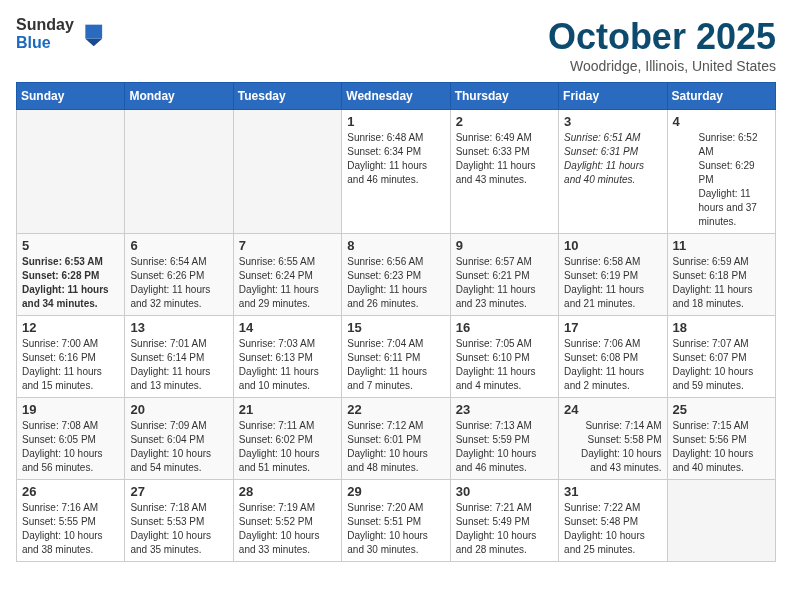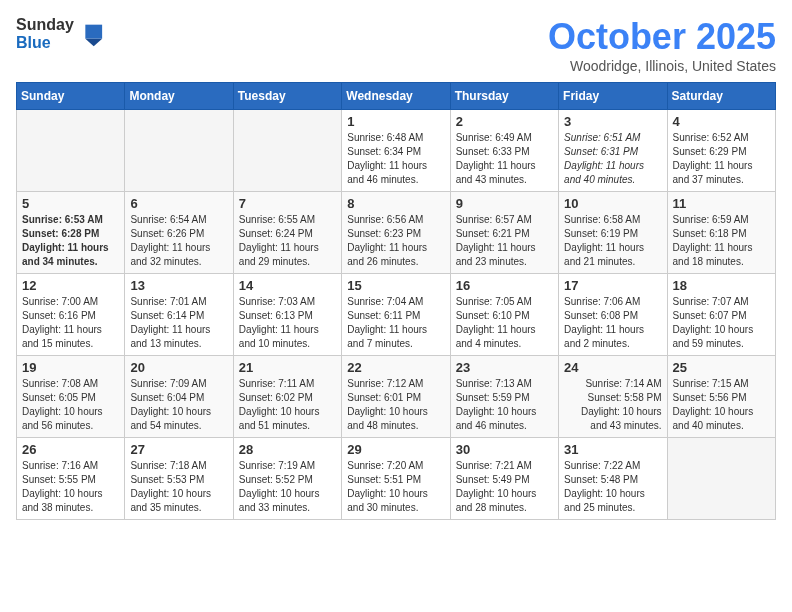--- a/index.html
+++ b/index.html
@@ -39,21 +39,21 @@
       width: 28px;
       height: 28px;
       margin-left: 2px;
     }
     .title-block {
       text-align: right;
     }
     .month-title {
       font-size: 36px;
       font-weight: bold;
-      color: #3b82f6;
+      color: #0c4a6e;
     }
     .location {
       font-size: 14px;
       color: #555;
     }
     table {
       width: 100%;
       border-collapse: collapse;
       table-layout: fixed;
       border-radius: 24px;
@@ -146,21 +146,21 @@
 Daylight: 11 hours and 43 minutes.</div>
         </td>
         <td>
           <div class="day-number">3</div>
           <div class="day-info" style="white-space: pre-line; font-style: italic;">Sunrise: 6:51 AM
 Sunset: 6:31 PM
 Daylight: 11 hours and 40 minutes.</div>
         </td>
         <td>
           <div class="day-number">4</div>
-          <div class="day-info" style="white-space: pre-line;">Sunrise: 6:52 AM
+          <div class="day-info" style="white-space: pre-line; margin-left: 26px;">Sunrise: 6:52 AM
 Sunset: 6:29 PM
 Daylight: 11 hours and 37 minutes.</div>
         </td>
       </tr>
       <tr>
         <td>
           <div class="day-number">5</div>
           <div class="day-info" style="white-space: pre-line; font-weight: bold;">Sunrise: 6:53 AM
 Sunset: 6:28 PM
 Daylight: 11 hours and 34 minutes.</div>

